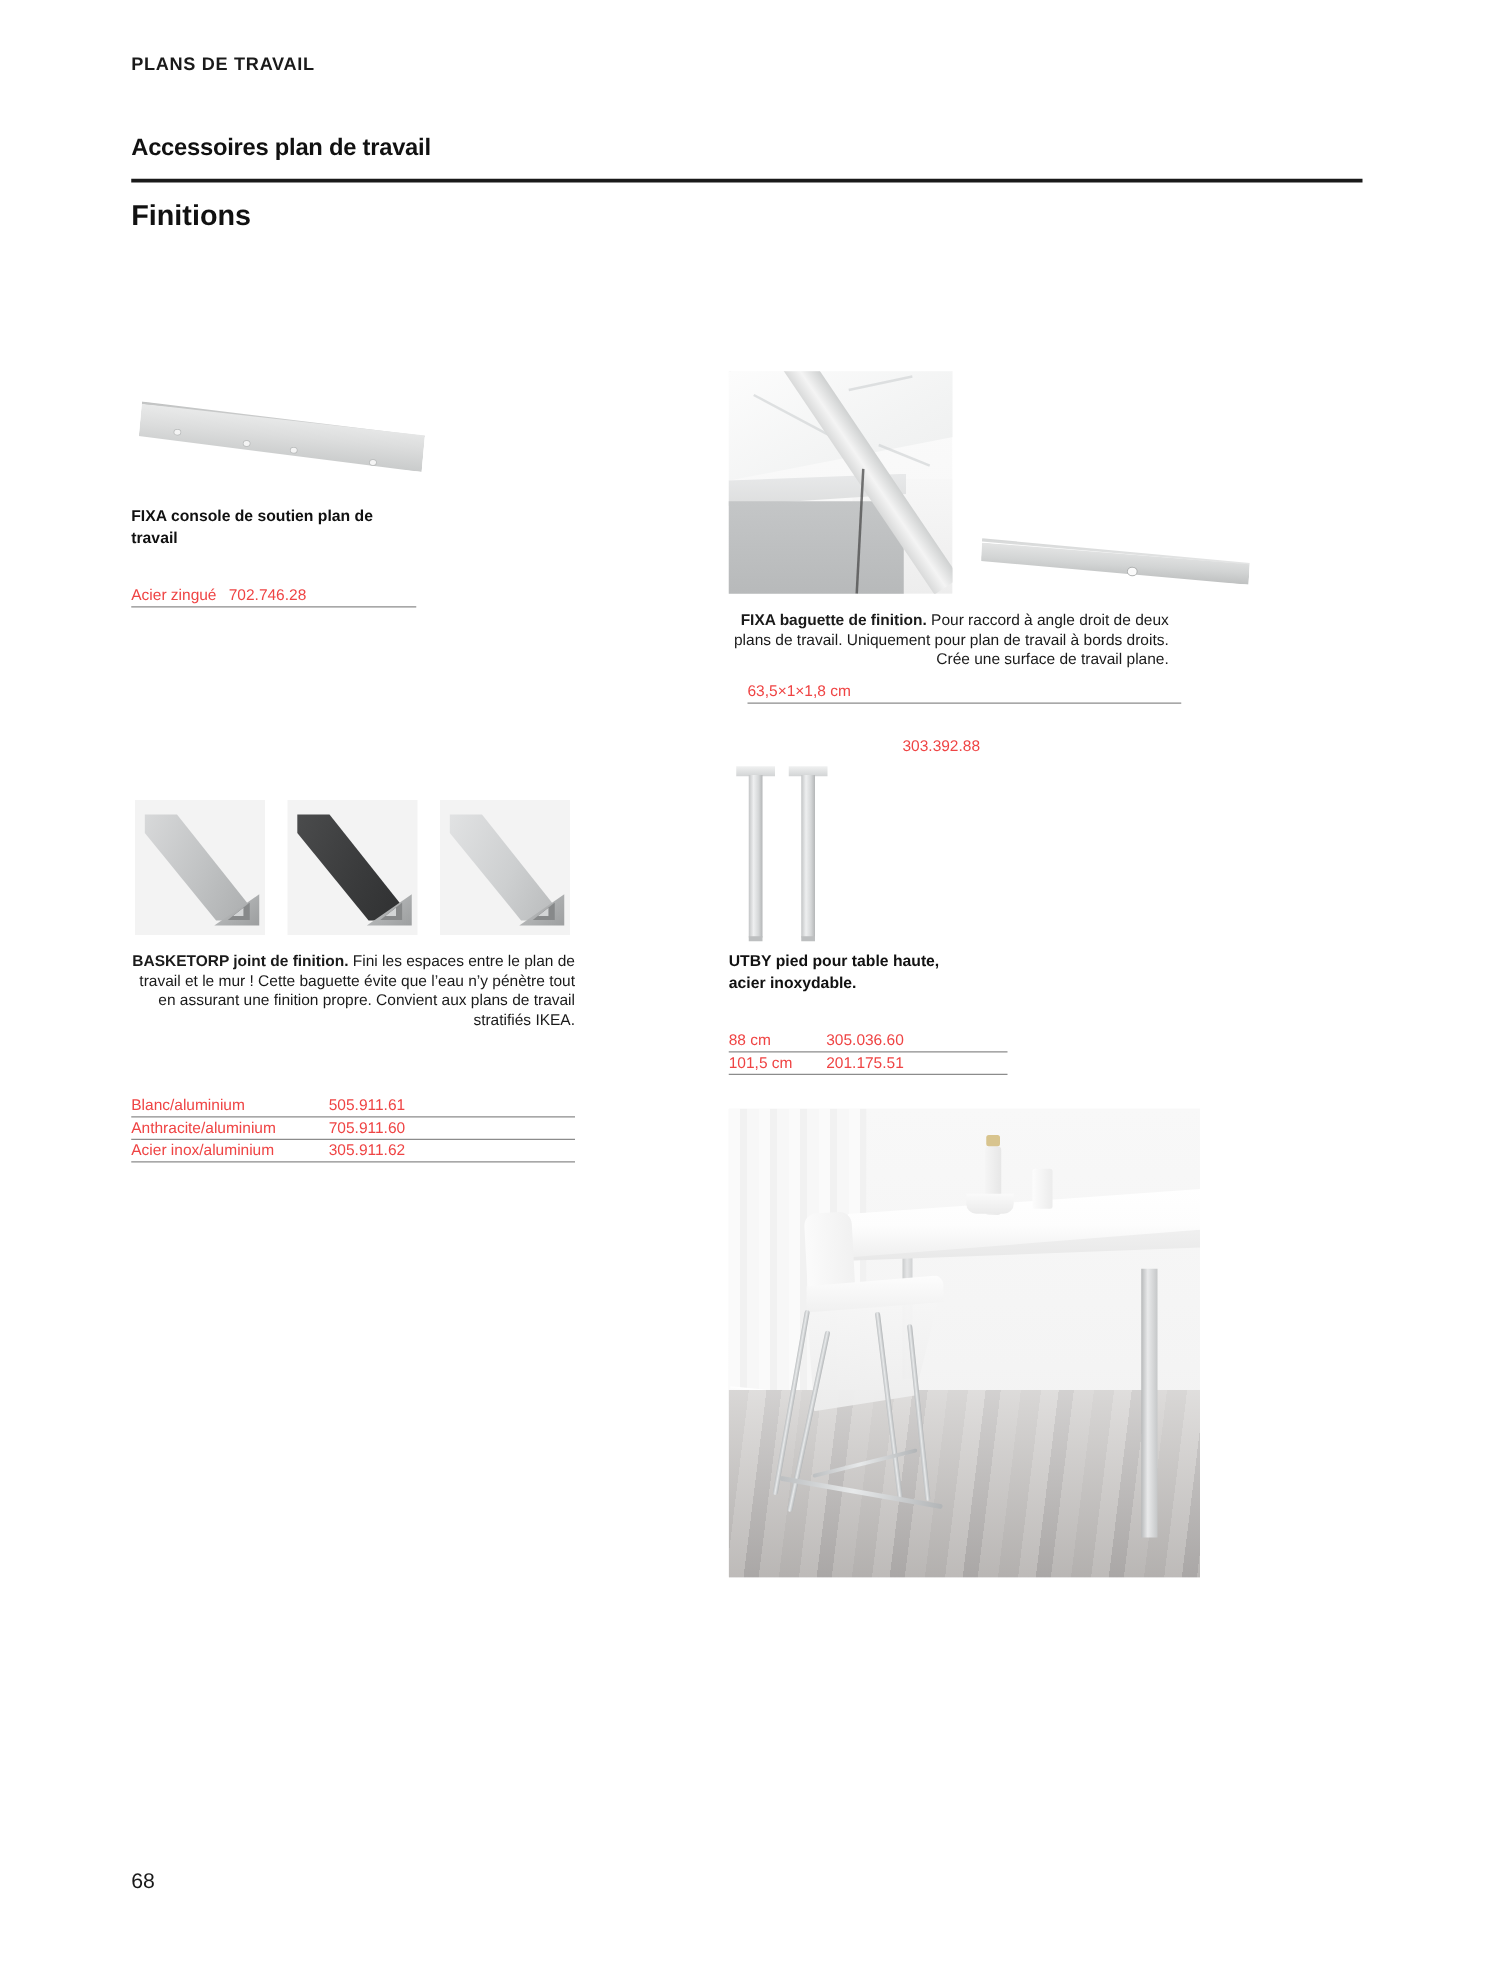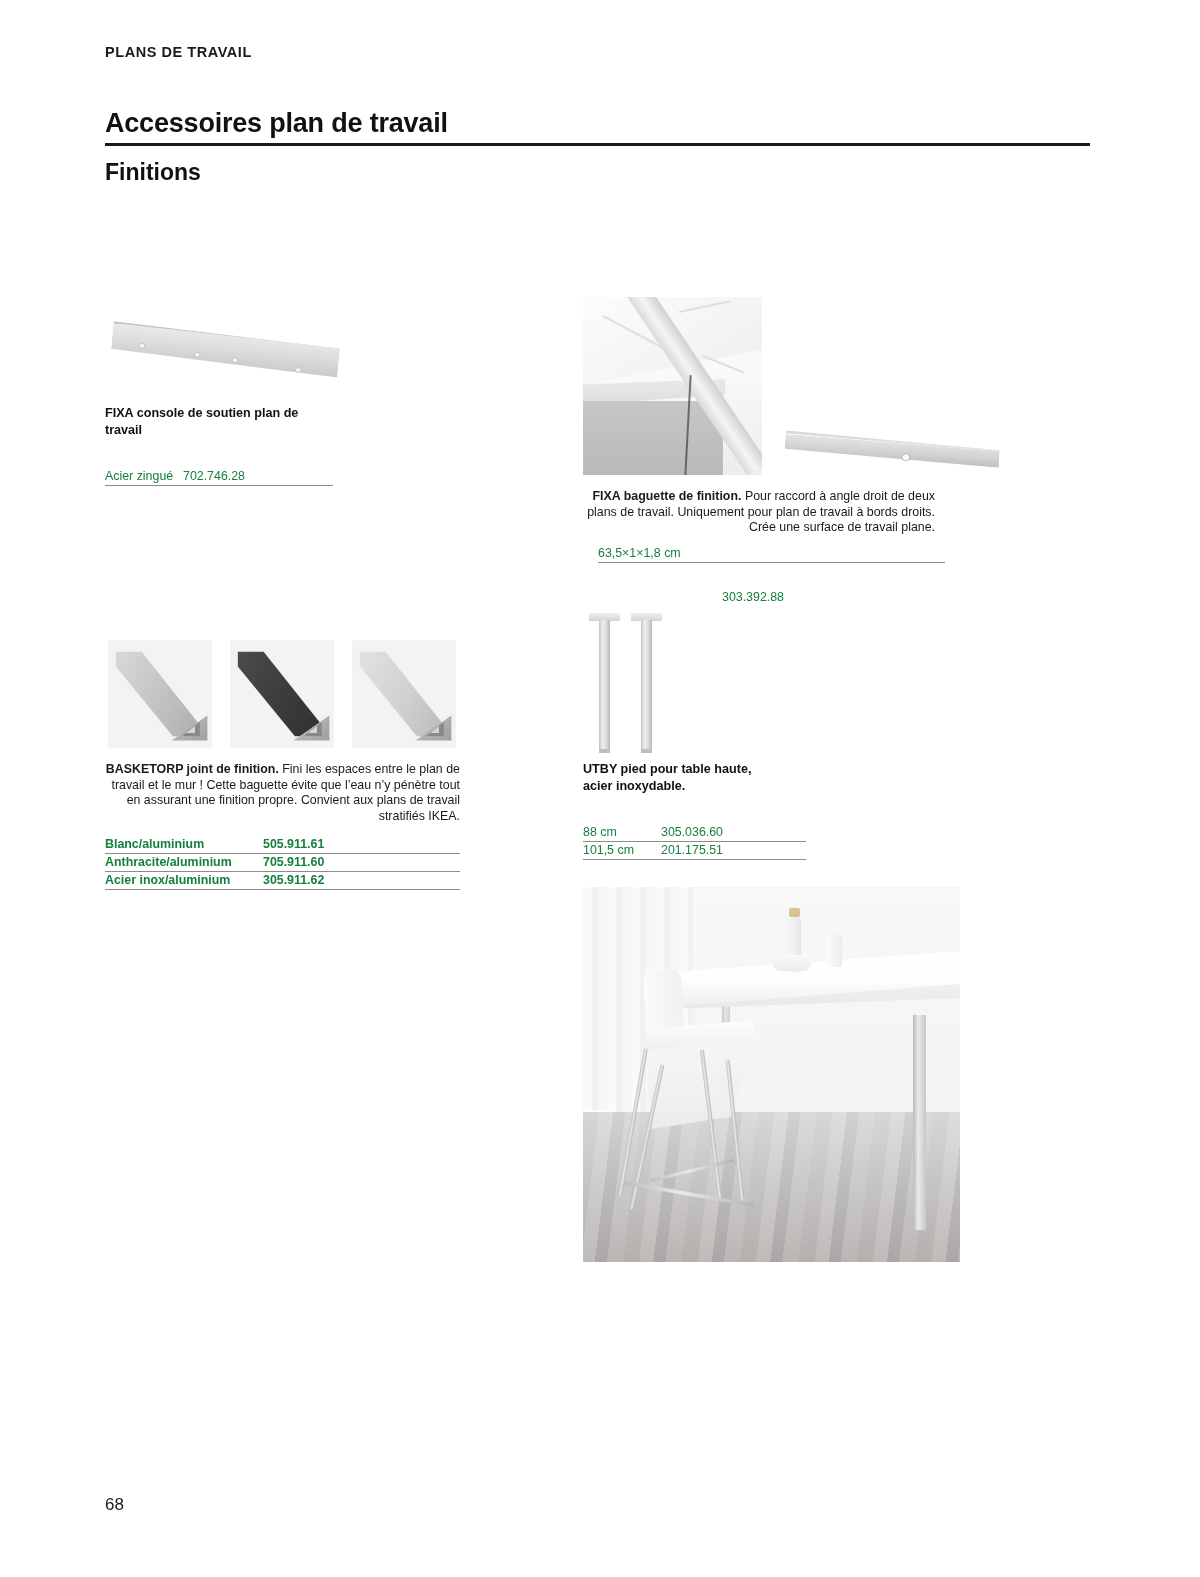--- a/index.html
+++ b/index.html
@@ -28,21 +28,21 @@
     top: 44px;
     font-size: 14.5px;
     font-weight: bold;
     letter-spacing: 0.55px;
     color: #1a1a1a;
   }
   .page-title {
     position: absolute;
     left: 105px;
     top: 108px;
-    font-size: 27px;
+    font-size: 19px;
     font-weight: bold;
     letter-spacing: -0.2px;
     color: #111;
   }
   .title-rule {
     position: absolute;
     left: 105px;
     top: 143px;
     width: 985px;
     height: 3px;
@@ -78,21 +78,21 @@
     line-height: 15.6px;
     color: #1a1a1a;
     text-align: right;
   }
   .prod-desc b { font-weight: bold; }
 
   
   .spec {
     position: absolute;
     font-size: 12.4px;
-    color: #15803d;
+    color: #ef4444;
   }
   .spec-row {
     position: relative;
     height: 17px;
     border-bottom: 1px solid #8c8c8c;
     white-space: nowrap;
   }
   .spec-row .k {
     position: absolute;
     left: 0;
@@ -463,21 +463,21 @@
   <div class="img swatch" id="img-basketorp-inox">
     <div class="prof">
       <div class="prof-face inox"></div>
       <div class="prof-end"></div>
       <div class="prof-core"></div>
     </div>
   </div>
   <div class="prod-desc" style="position:absolute; left:105px; top:762px; width:355px;">
     <b>BASKETORP joint de finition.</b><span> Fini les espaces entre le plan de travail et le mur ! Cette baguette évite que l’eau n’y pénètre tout en assurant une finition propre. Convient aux plans de travail stratifiés IKEA.</span>
   </div>
-  <div class="spec" style="left:105px; top:836px; width:355px;font-weight:bold;">
+  <div class="spec" style="left:105px; top:876px; width:355px;">
     <div class="spec-row">
       <span class="k">Blanc/aluminium</span>
       <span class="v" style="left:158px;">505.911.61</span>
     </div>
     <div class="spec-row">
       <span class="k">Anthracite/aluminium</span>
       <span class="v" style="left:158px;">705.911.60</span>
     </div>
     <div class="spec-row">
       <span class="k">Acier inox/aluminium</span>

